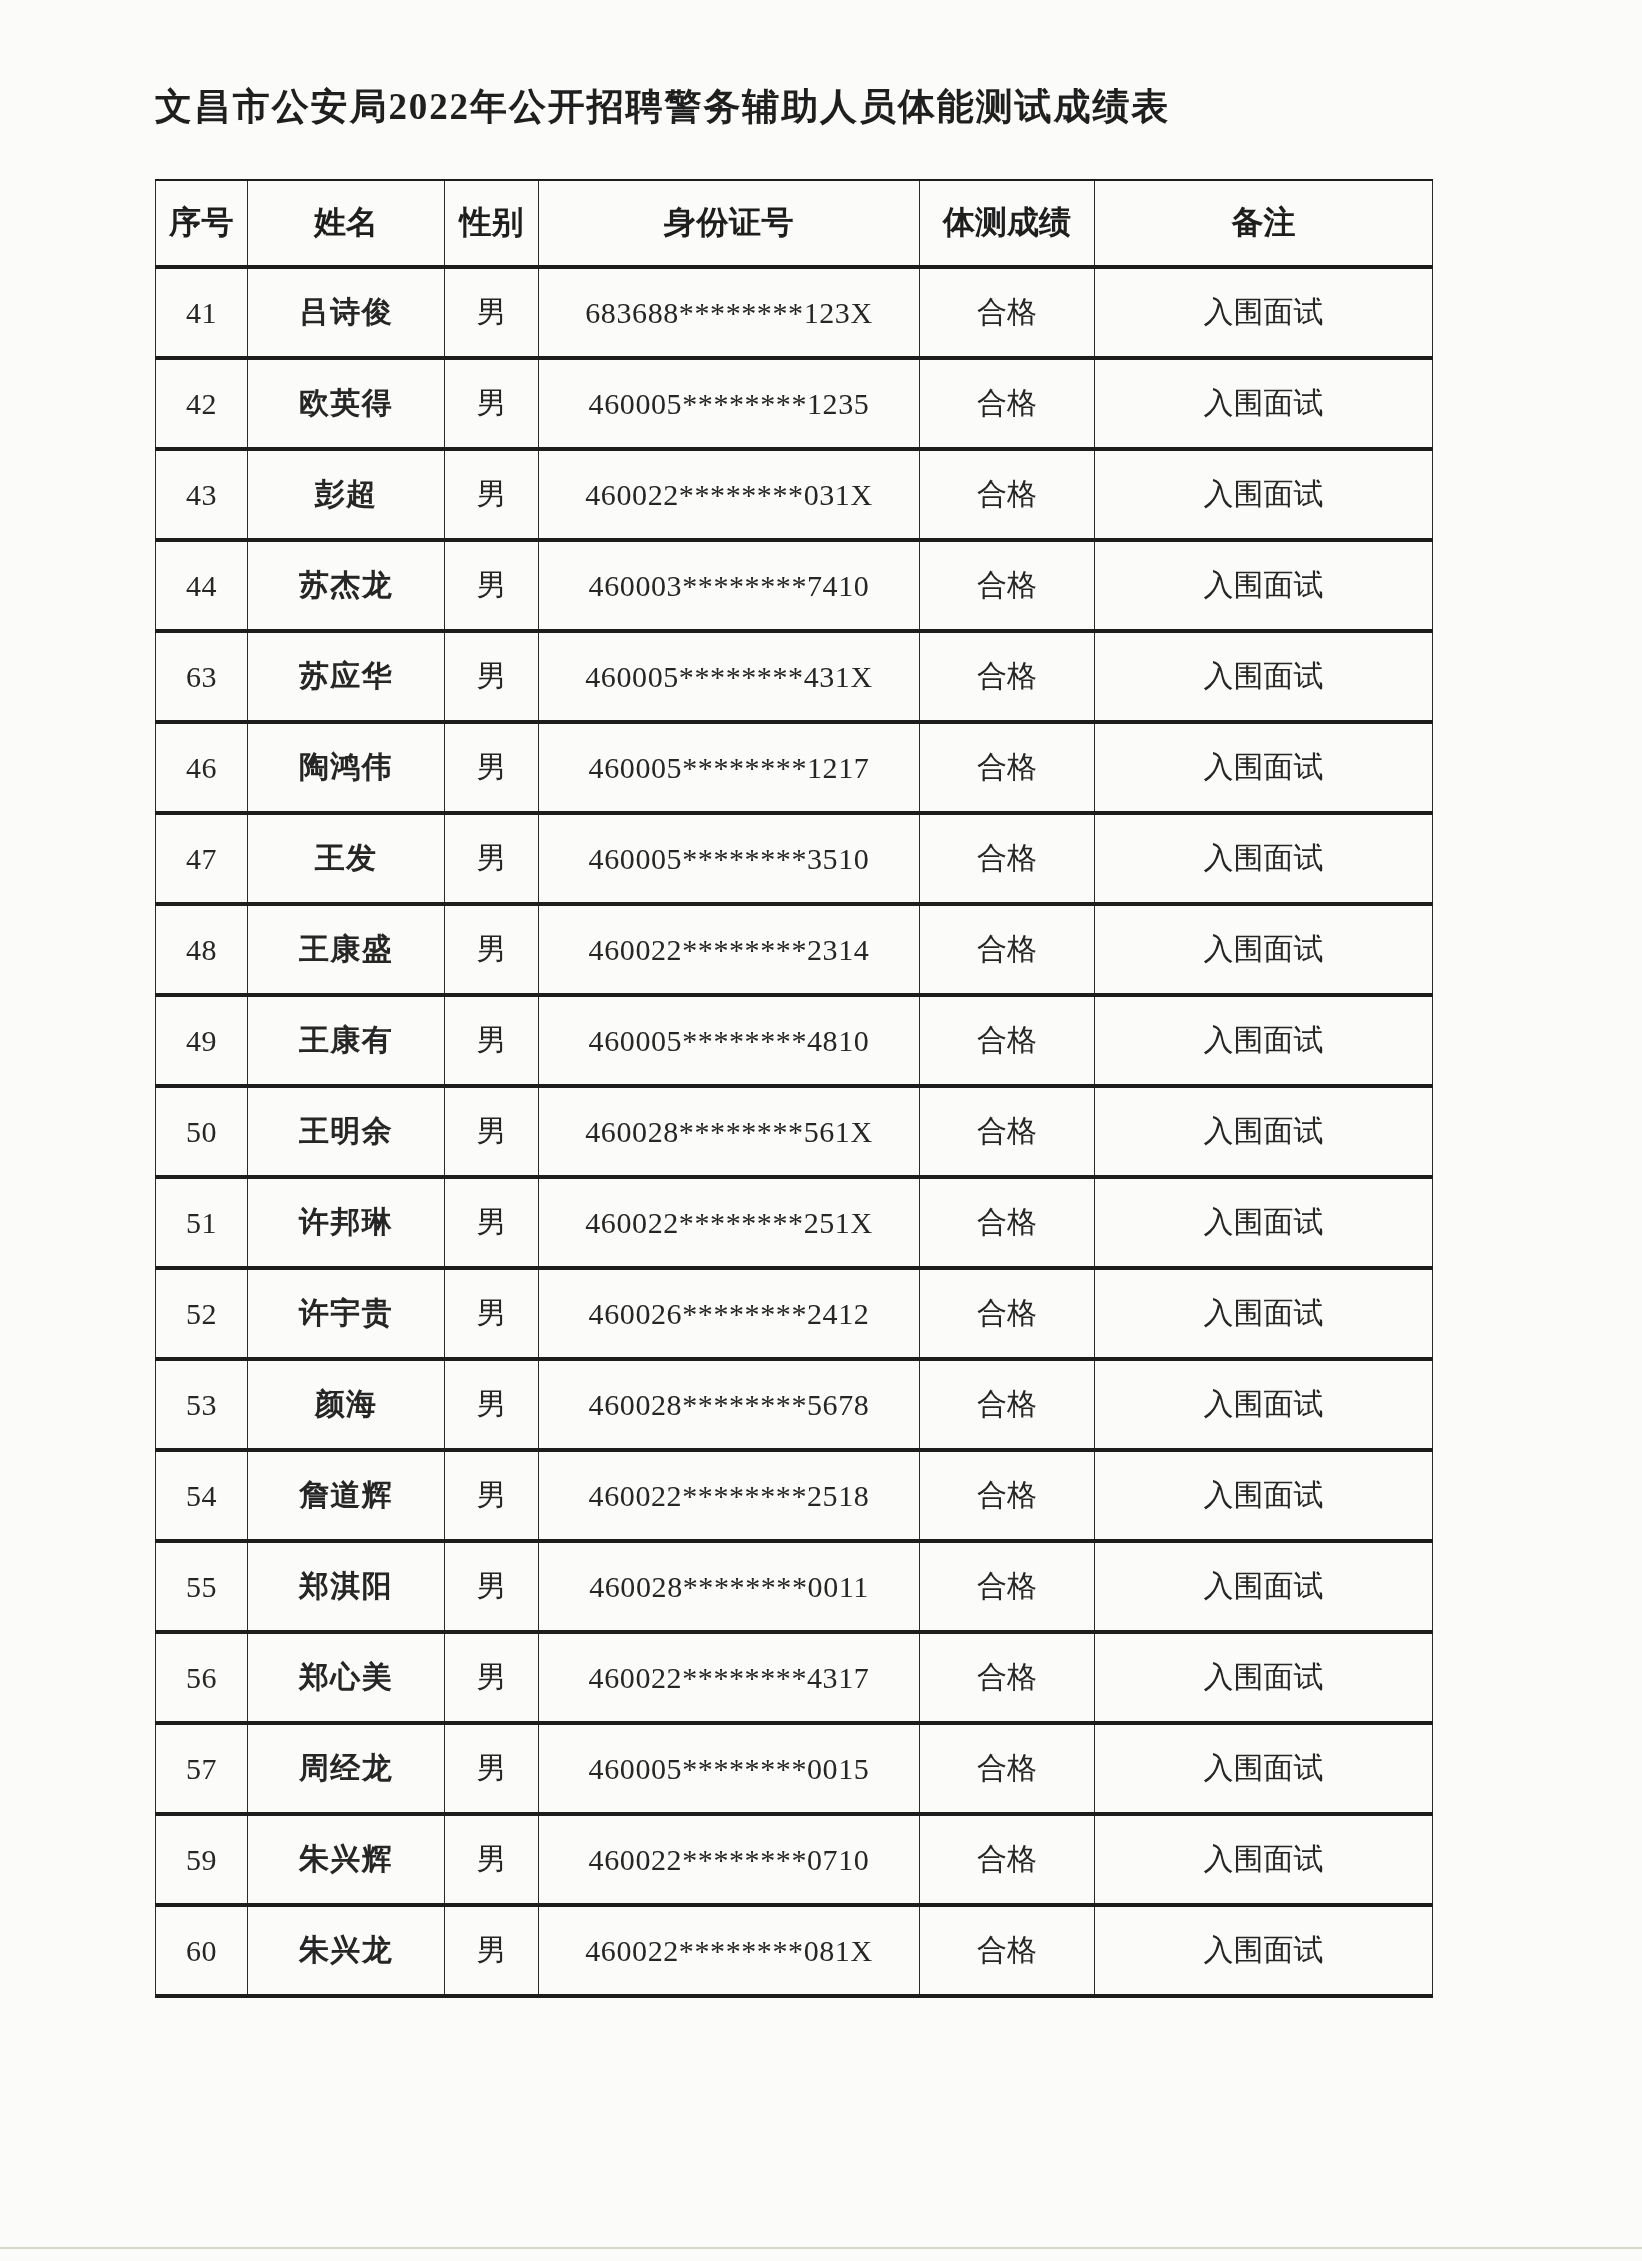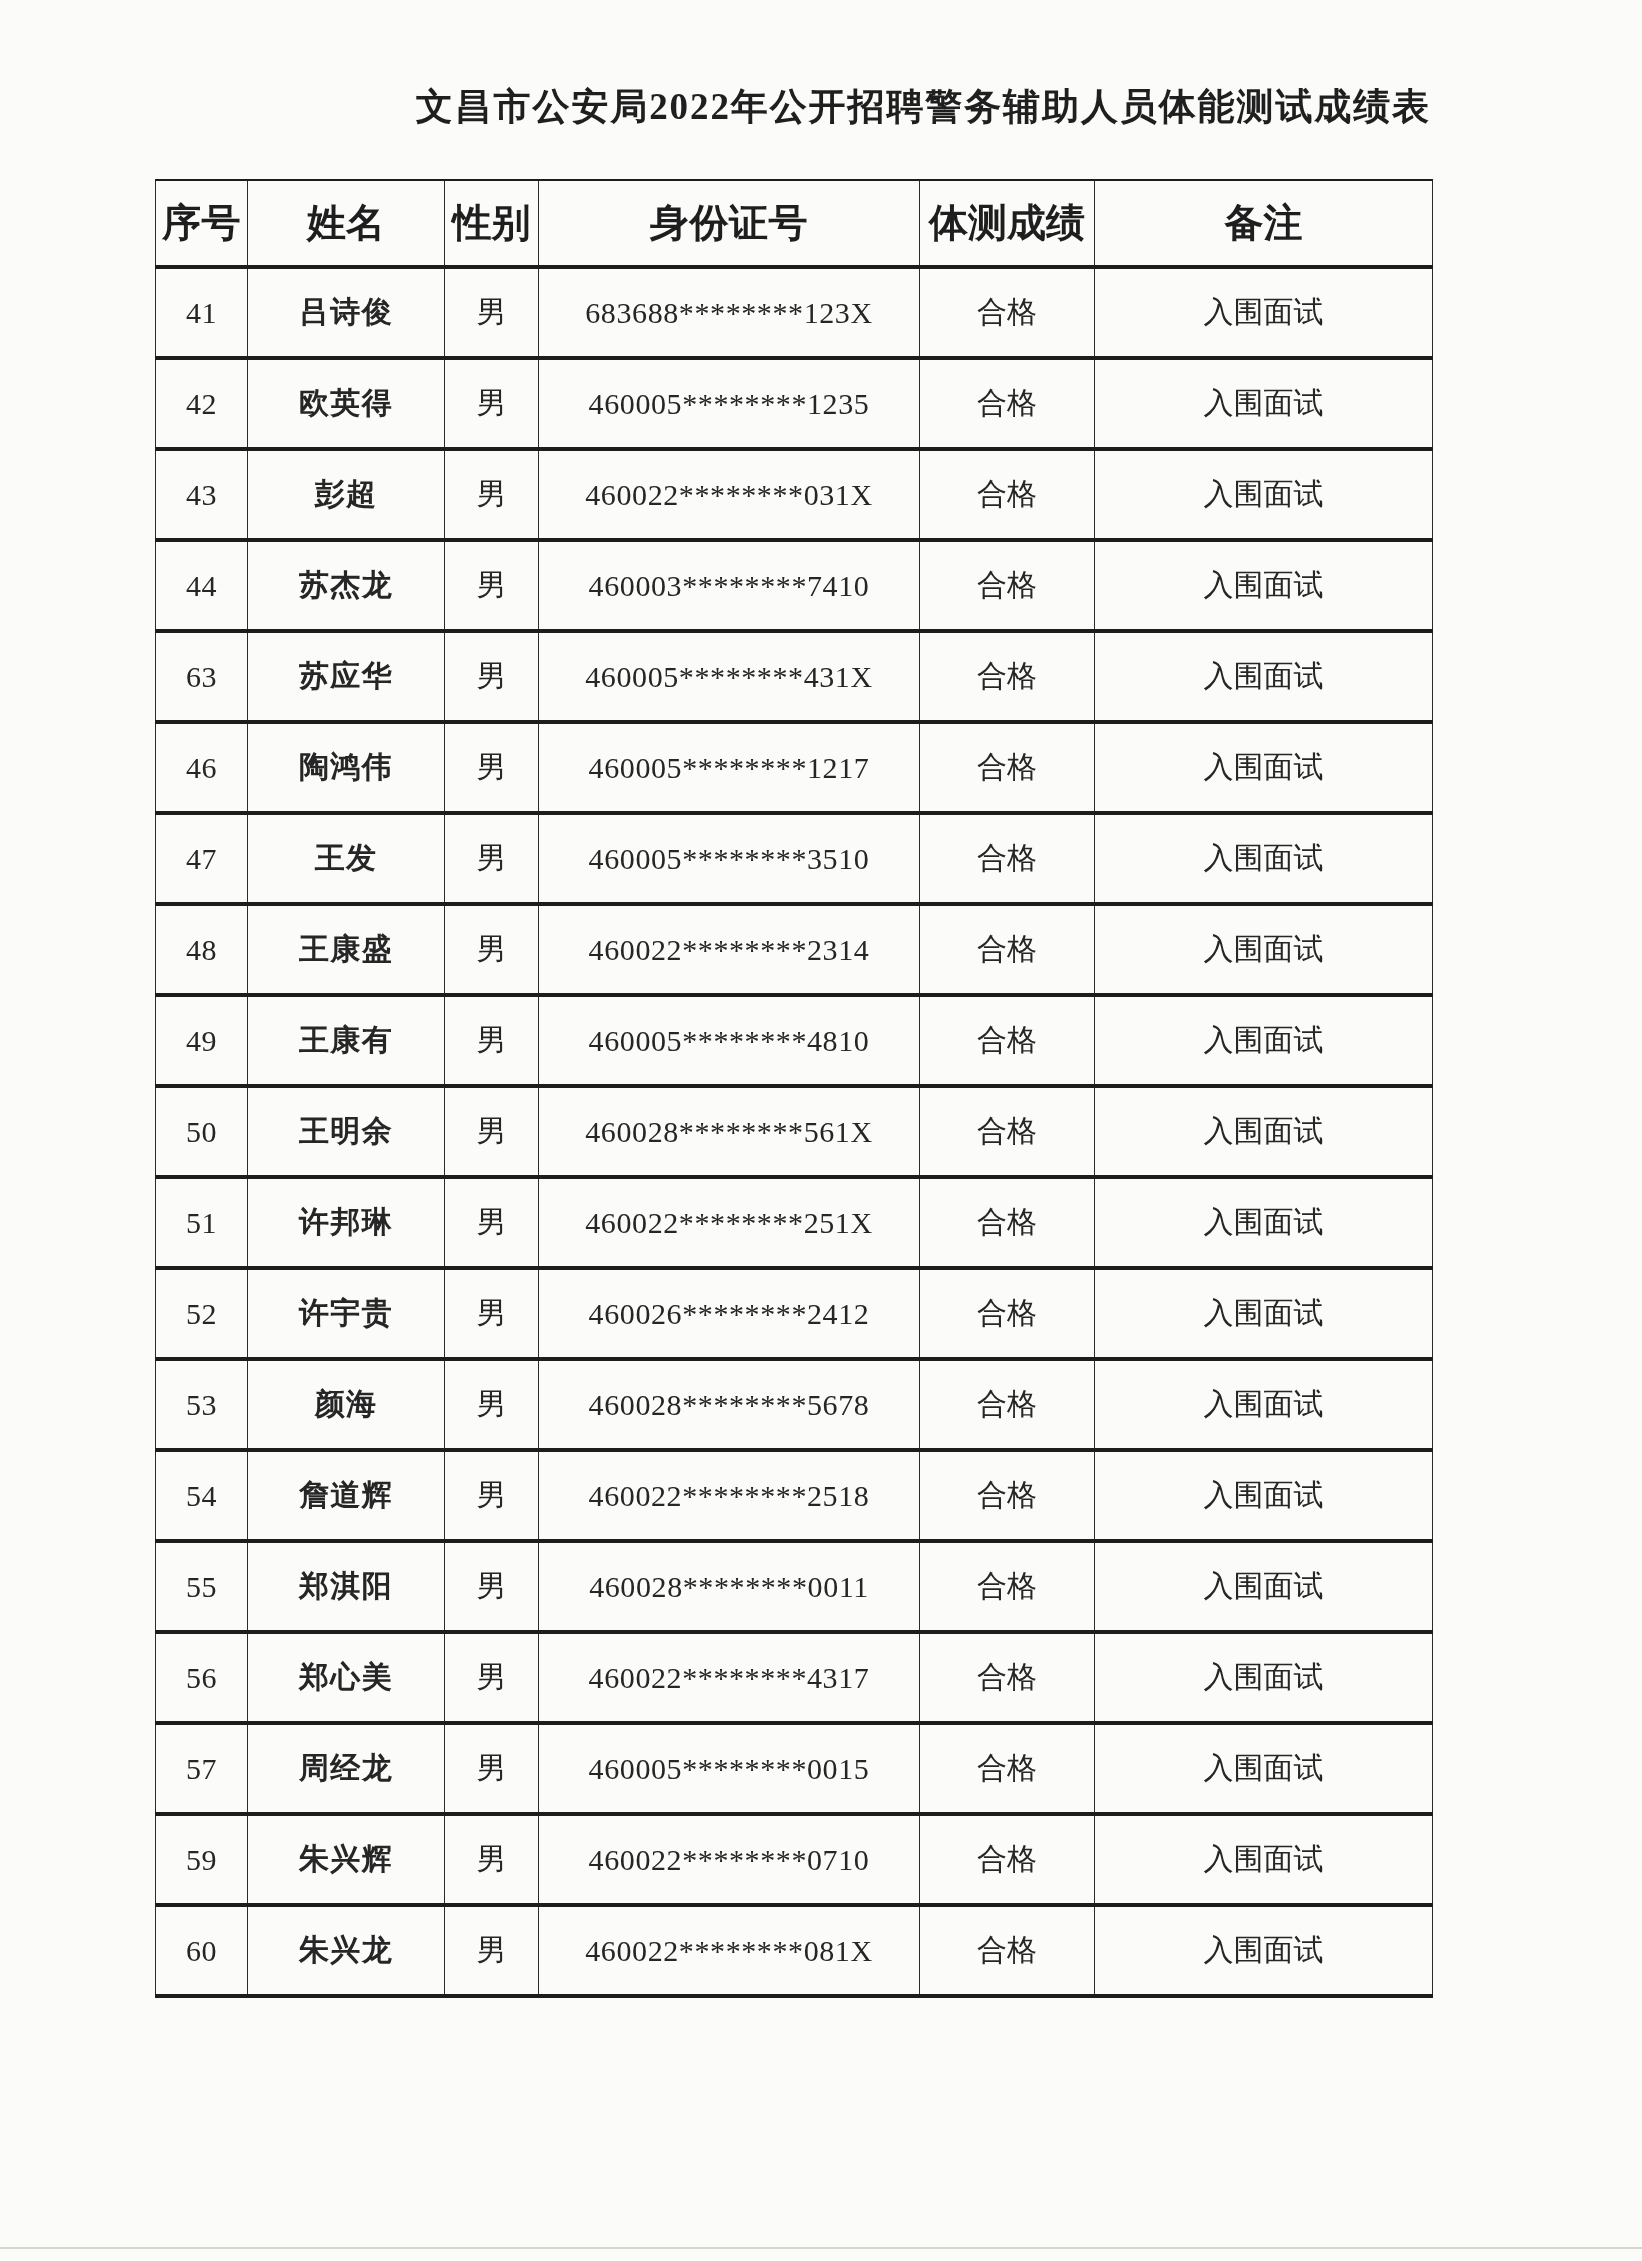--- a/index.html
+++ b/index.html
@@ -14,21 +14,21 @@
     height: 2261px;
     background: #fbfbf9;
     color: #232323;
     overflow: hidden;
   }
   .doc-title {
     position: absolute;
     left: 155px;
     top: 82px;
     width: 1276px;
-    text-align: right;
+    text-align: left;
     font-size: 37px;
     font-weight: bold;
     letter-spacing: 1.9px;
     color: #1f1f1f;
     white-space: nowrap;
   }
   table.score-table {
     position: absolute;
     left: 155px;
     top: 179px;
@@ -44,21 +44,21 @@
     border-bottom: 4.5px solid #1d1d1d;
     text-align: center;
     vertical-align: middle;
     padding: 0;
     overflow: hidden;
     white-space: nowrap;
   }
   .score-table thead th {
     border-top-width: 2.6px;
     height: 84px;
-    font-size: 39px;
+    font-size: 32px;
     font-weight: bold;
     color: #1e1e1e;
   }
   .score-table tbody tr { height: 91px; }
   .score-table tbody td {
     font-size: 30px;
     color: #262626;
   }
   
   .score-table .c0, .score-table .c3 {

